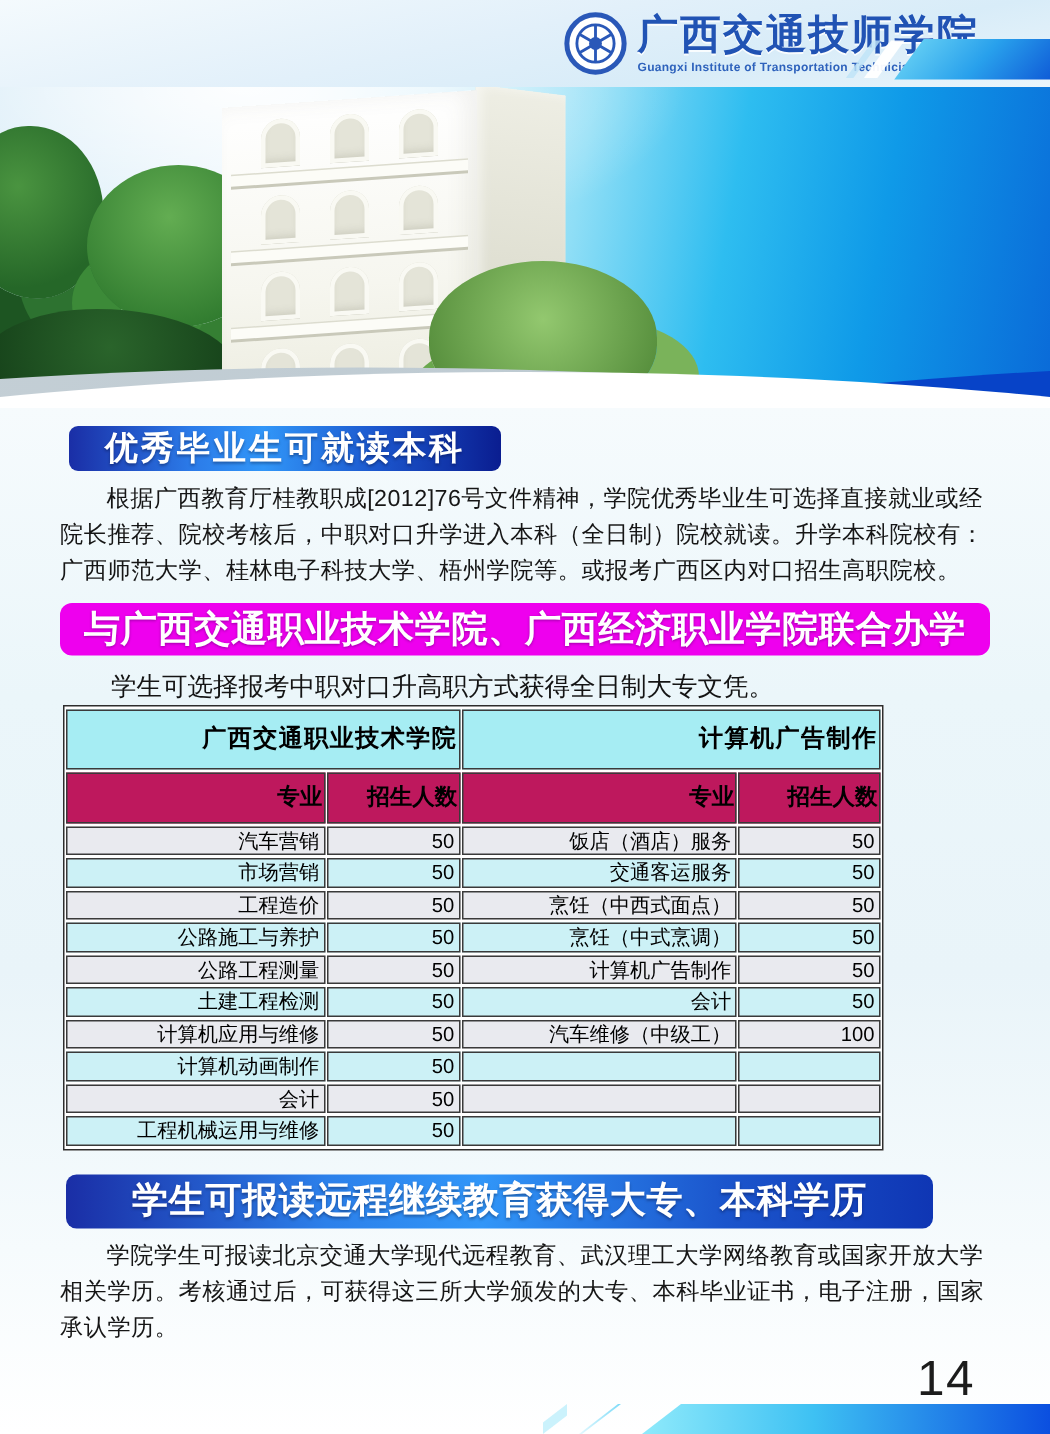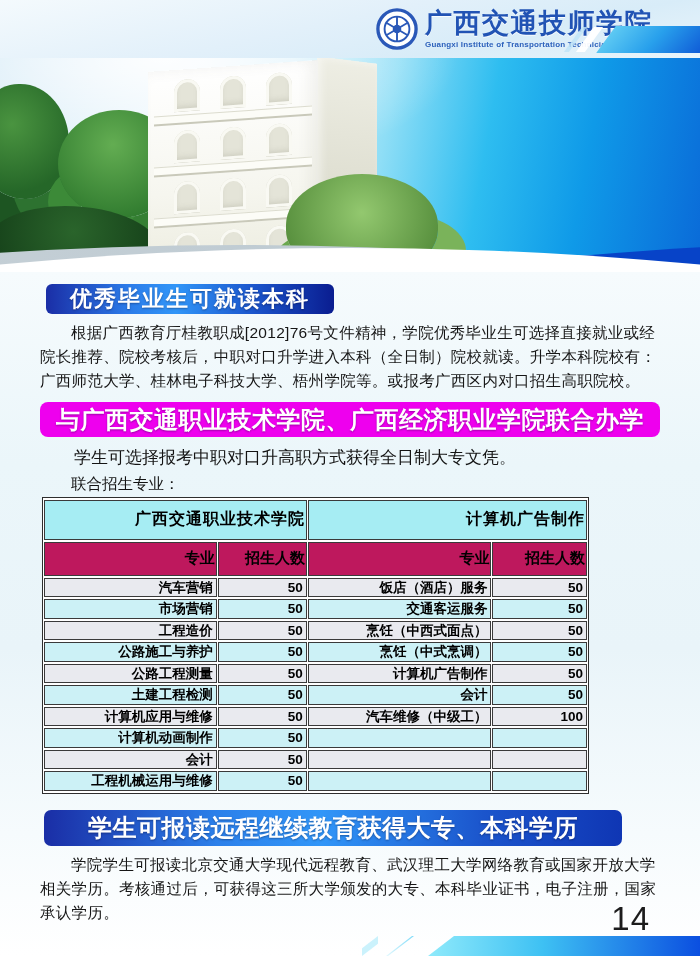--- a/index.html
+++ b/index.html
@@ -67,21 +67,21 @@
     border-radius:6px;}
   .para{font-size:15.5px;line-height:1.55;letter-spacing:.3px;text-indent:2em;color:#161616;margin:7px 0 0;}
   .banner-magenta{height:35px;line-height:35px;font-size:24px;letter-spacing:.5px;margin-top:9px;background:#ee00ee;border-radius:8px;}
   .intro-line{font-size:17px;line-height:1.4;text-indent:2em;margin:9px 0 0;}
   .table-label{font-size:15.5px;line-height:1.4;text-indent:2em;margin:3px 0 2px;}
   table.majors{border-collapse:separate;border-spacing:1px 2px;background:#ffffff;
     border:1px solid #2e2e2e;width:547px;margin-left:2px;}
   table.majors th,table.majors td{border:1px solid #3a3a3a;text-align:right;color:#000;}
   th.school{background:#a6edf3;height:36px;font-size:16px;font-weight:bold;letter-spacing:1px;}
   th.colhead{background:#be185d;height:30px;font-size:15px;font-weight:bold;}
-  table.majors td{height:14px;font-size:13.5px;line-height:1.15;padding:1px 3px;font-weight:700;}
+  table.majors td{height:14px;font-size:13.5px;line-height:1.15;padding:1px 3px;font-weight:400;}
   table.majors tbody tr:nth-child(odd) td{background:#e9eaef;}
   table.majors tbody tr:nth-child(even) td{background:#ccf1f6;}
   .banner-blue-lg{width:578px;height:36px;line-height:36px;font-size:24px;letter-spacing:.5px;margin:16px 0 0 4px;
     background:linear-gradient(90deg,#1a2ea6 0%,#2c80ea 30%,#3196f8 48%,#1b55cc 76%,#0f36b4 100%);}
   
   .page-num{position:absolute;right:50px;bottom:18px;font-size:33px;color:#1c1c1c;z-index:9;letter-spacing:1px;}
   .foot-bar{position:absolute;right:0;bottom:0;width:272px;height:20px;z-index:9;
     background:linear-gradient(90deg,#8feafb 0%,#3ec1f3 42%,#0b4fe0 100%);
     clip-path:polygon(26px 0,100% 0,100% 100%,0 100%);}
   .foot-stripe1{position:absolute;right:286px;bottom:0;width:28px;height:20px;z-index:9;
@@ -154,21 +154,20 @@
     <div class="edge edge-white"></div>
   </div>
 
   <div class="content">
 
     <div class="banner banner-blue-sm">优秀毕业生可就读本科</div>
     <p class="para">根据广西教育厅桂教职成[2012]76号文件精神，学院优秀毕业生可选择直接就业或经院长推荐、院校考核后，中职对口升学进入本科（全日制）院校就读。升学本科院校有：广西师范大学、桂林电子科技大学、梧州学院等。或报考广西区内对口招生高职院校。</p>
 
     <div class="banner banner-magenta">与广西交通职业技术学院、广西经济职业学院联合办学</div>
     <p class="intro-line">学生可选择报考中职对口升高职方式获得全日制大专文凭。</p>
-    <p class="table-label">联合招生专业：</p>
 
     <table class="majors">
       <colgroup>
         <col style="width:32%">
           <col style="width:16.5%">
           <col style="width:34%">
           <col style="width:17.5%">
       </colgroup>
       <thead>
         <tr>

